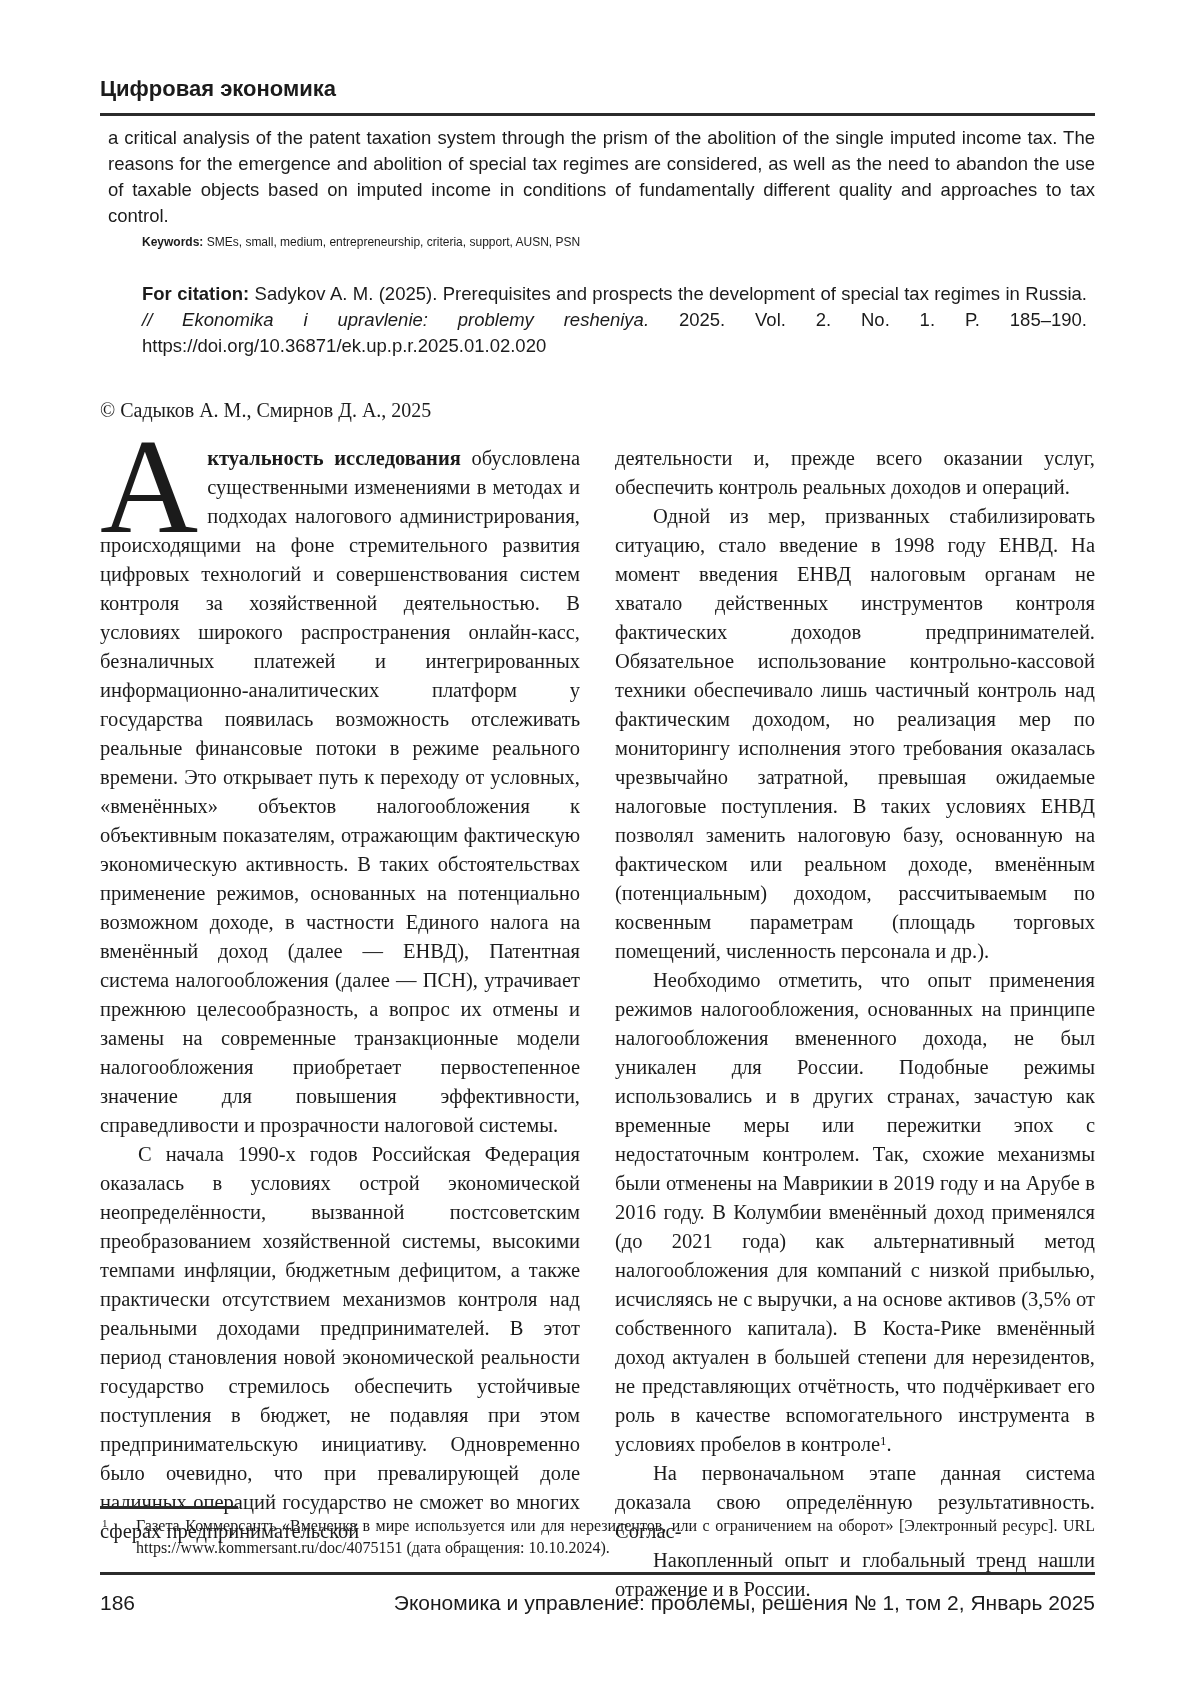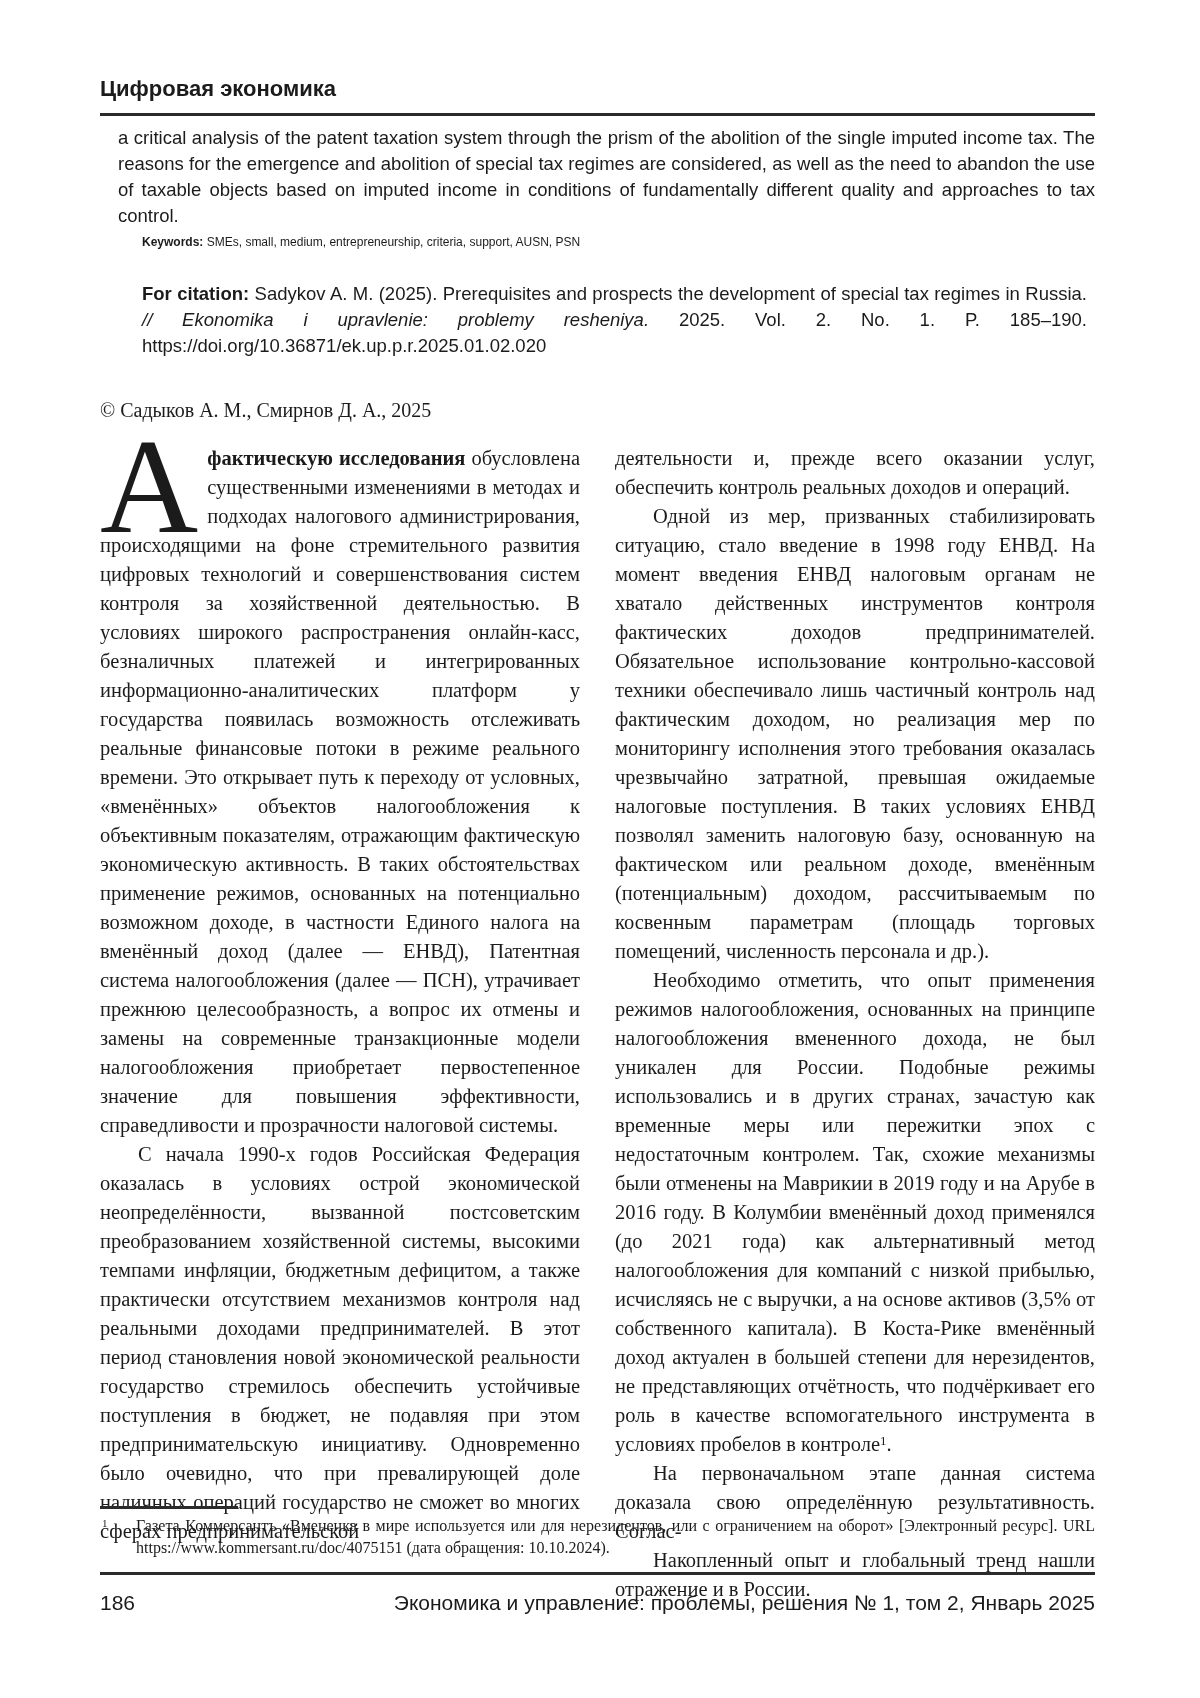--- a/index.html
+++ b/index.html
@@ -18,21 +18,21 @@
     margin-top: 76px;
     font-family: "Liberation Sans", sans-serif;
     font-weight: bold;
     font-size: 22px;
     color: #1b1b1b;
   }
   .head-rule { margin-top: 11px; height: 3px; background: #2b2b2b; }
 
   
   .abstract {
-    margin: 9px 0 0 18px;
+    margin: 9px 0 0 8px;
     font-family: "Liberation Sans", sans-serif;
     font-size: 18.5px;
     line-height: 26px;
     text-align: justify;
   }
   .keywords {
     margin: 0;
     font-family: "Liberation Sans", sans-serif;
     font-size: 12px;
     line-height: 26px;
@@ -115,21 +115,21 @@
 
   <div class="citation" lang="en"><b>For citation:</b>
     <span>Sadykov A. M. (2025). Prerequisites and prospects the development of special tax regimes in Russia.</span>
     <span class="it">// Ekonomika i upravlenie: problemy resheniya.</span>
     <span>2025. Vol. 2. No. 1. P. 185–190. https://doi.org/10.36871/ek.up.p.r.2025.01.02.020</span></div>
 
   <p class="copyright">© Садыков А. М., Смирнов Д. А., 2025</p>
 
   <div class="columns">
     <div class="col">
-      <p><span class="dropcap">А</span><span class="lead-bold">фактическую исследования</span>
+      <p><span class="dropcap">А</span><span class="lead-bold">ктуальность исследования</span>
         <span>обусловлена существенными изменениями в методах и подходах налогового администрирования, происходящими на фоне стремительного развития цифровых технологий и совершенствования систем контроля за хозяйственной деятельностью. В условиях широкого распространения онлайн-касс, безналичных платежей и интегрированных информационно-аналитических платформ у государства появилась возможность отслеживать реальные финансовые потоки в режиме реального времени. Это открывает путь к переходу от условных, «вменённых» объектов налогообложения к объективным показателям, отражающим фактическую экономическую активность. В таких обстоятельствах применение режимов, основанных на потенциально возможном доходе, в частности Единого налога на вменённый доход (далее — ЕНВД), Патентная система налогообложения (далее — ПСН), утрачивает прежнюю целесообразность, а вопрос их отмены и замены на современные транзакционные модели налогообложения приобретает первостепенное значение для повышения эффективности, справедливости и прозрачности налоговой системы.</span></p>
       <p class="indent">С начала 1990-х годов Российская Федерация оказалась в условиях острой экономической неопределённости, вызванной постсоветским преобразованием хозяйственной системы, высокими темпами инфляции, бюджетным дефицитом, а также практически отсутствием механизмов контроля над реальными доходами предпринимателей. В этот период становления новой экономической реальности государство стремилось обеспечить устойчивые поступления в бюджет, не подавляя при этом предпринимательскую инициативу. Одновременно было очевидно, что при превалирующей доле наличных операций государство не сможет во многих сферах предпринимательской</p>
     </div>
     <div class="col">
       <p>деятельности и, прежде всего оказании услуг, обеспечить контроль реальных доходов и операций.</p>
       <p class="indent">Одной из мер, призванных стабилизировать ситуацию, стало введение в 1998 году ЕНВД. На момент введения ЕНВД налоговым органам не хватало действенных инструментов контроля фактических доходов предпринимателей. Обязательное использование контрольно-кассовой техники обеспечивало лишь частичный контроль над фактическим доходом, но реализация мер по мониторингу исполнения этого требования оказалась чрезвычайно затратной, превышая ожидаемые налоговые поступления. В таких условиях ЕНВД позволял заменить налоговую базу, основанную на фактическом или реальном доходе, вменённым (потенциальным) доходом, рассчитываемым по косвенным параметрам (площадь торговых помещений, численность персонала и др.).</p>
       <p class="indent"><span>Необходимо отметить, что опыт применения режимов налогообложения, основанных на принципе налогообложения вмененного дохода, не был уникален для России. Подобные режимы использовались и в других странах, зачастую как временные меры или пережитки эпох с недостаточным контролем. Так, схожие механизмы были отменены на Маврикии в 2019 году и на Арубе в 2016 году. В Колумбии вменённый доход применялся (до 2021 года) как альтернативный метод налогообложения для компаний с низкой прибылью, исчисляясь не с выручки, а на основе активов (3,5% от собственного капитала). В Коста-Рике вменённый доход актуален в большей степени для нерезидентов, не представляющих отчётность, что подчёркивает его роль в качестве вспомогательного инструмента в условиях пробелов в контроле</span><sup class="fnref">1</sup><span>.</span></p>
       <p class="indent">На первоначальном этапе данная система доказала свою определённую результативность. Соглас-</p>
       <p class="indent">Накопленный опыт и глобальный тренд нашли отражение и в России.</p>
     </div>

